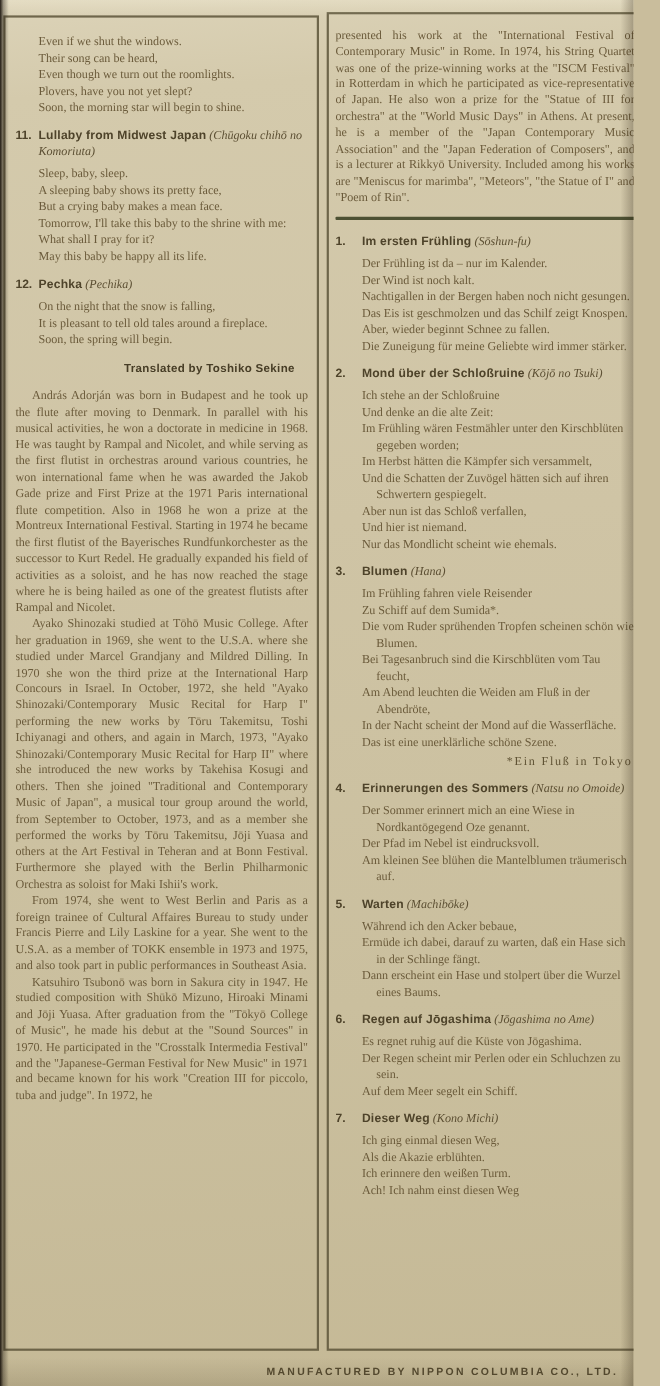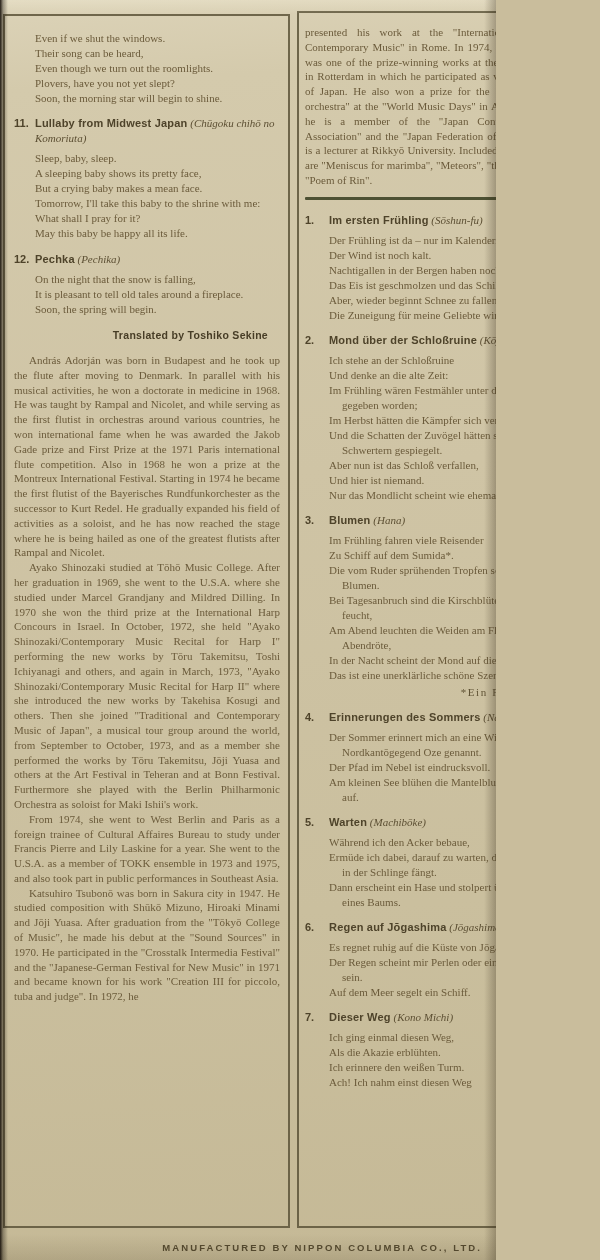--- a/index.html
+++ b/index.html
@@ -3,21 +3,21 @@
 <meta charset="utf-8">
 <style>
   html,body{margin:0;padding:0;}
   body{
     width:600px;height:1260px;
     font-family:"Liberation Serif", serif;
     background:#c9bd9c;
     overflow:hidden;
   }
   .scan{
-    position:relative;width:496px;height:1260px;overflow:hidden;
+    position:relative;width:576px;height:1260px;overflow:hidden;
     background:linear-gradient(176deg,#dcd3b8 0%,#d4caac 7%,#cfc4a5 38%,#cabf9e 72%,#c5b996 100%);
   }
   .scan::before{
     content:"";position:absolute;inset:0;z-index:6;pointer-events:none;
     background:
       linear-gradient(90deg, rgba(18,12,6,0.92) 0px, rgba(18,12,6,0.35) 3px, rgba(18,12,6,0) 8px),
       linear-gradient(270deg, rgba(45,34,16,0.30) 0px, rgba(45,34,16,0) 12px),
       linear-gradient(0deg, rgba(70,58,32,0.16) 0px, rgba(70,58,32,0) 26px),
       linear-gradient(180deg, rgba(255,250,230,0.25) 0px, rgba(255,250,230,0) 14px);
   }

